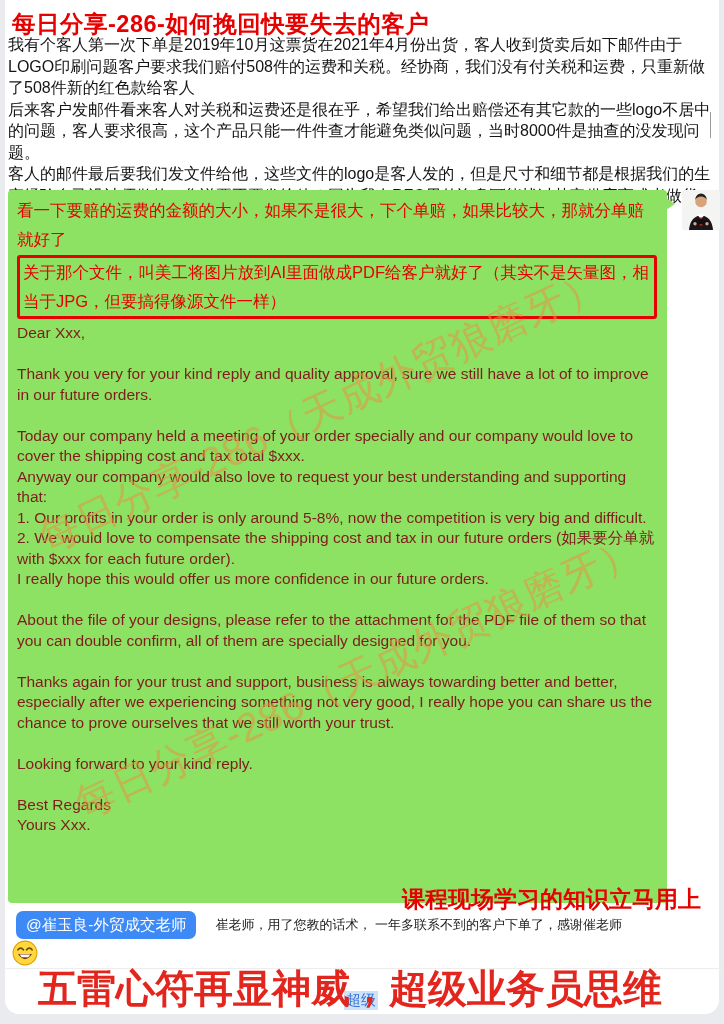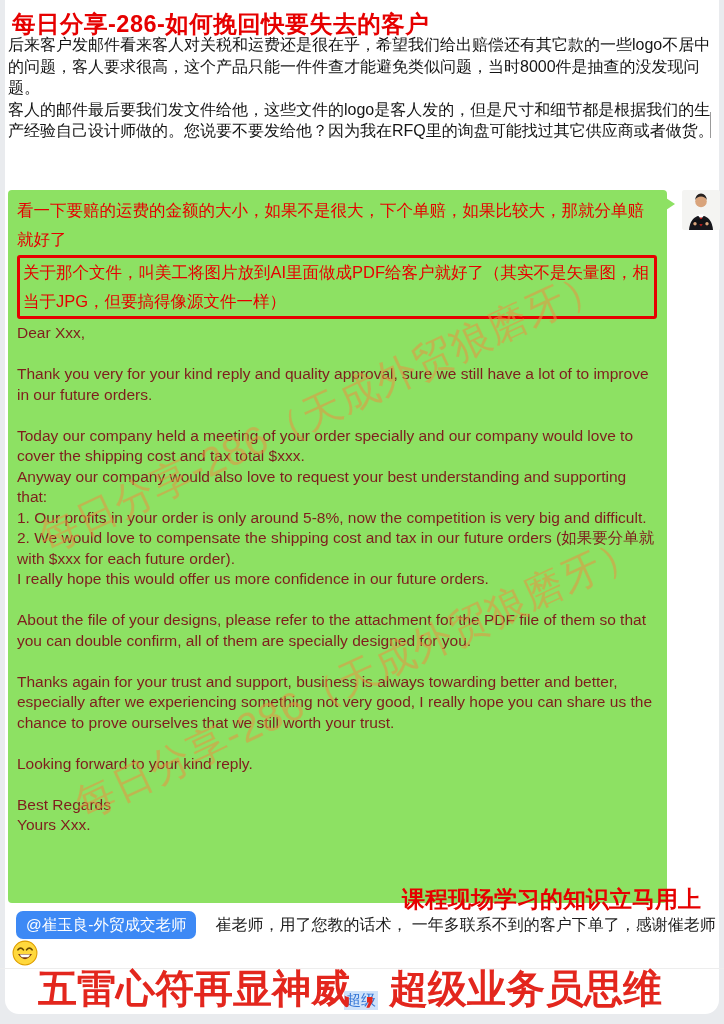--- a/index.html
+++ b/index.html
@@ -16,35 +16,36 @@
   .red-note{font-size:16.5px;line-height:29px;color:#e60000;}
   .red-box{border:3px solid #e60000;border-radius:3px;margin:1px 0 2px 0;padding:0 3px;font-size:16.5px;line-height:29px;color:#e60000;}
   .email{margin-top:4px;font-size:15.5px;line-height:20.5px;color:#7f1d1d;white-space:pre-line;}
   .avatar{position:absolute;left:682px;top:190px;width:38px;height:40px;border-radius:3px;overflow:hidden;background:#f4f4f2;}
   .wm{position:absolute;font-size:40px;letter-spacing:1px;color:rgba(231,148,66,0.55);white-space:nowrap;transform:rotate(-25deg);transform-origin:0 0;pointer-events:none;z-index:5;}
   .wm1{left:30px;top:516px;}
   .wm2{left:66px;top:782px;}
   .note-right{position:absolute;left:402px;top:884px;font-size:23px;font-weight:700;color:#e60000;z-index:6;white-space:nowrap;}
   .comment{position:absolute;left:16px;top:911px;width:700px;display:flex;align-items:flex-start;gap:19px;}
   .badge{background:#3d89f5;color:#ffffff;font-size:15.5px;line-height:19px;padding:4px 10px 5px 10px;border-radius:7px;white-space:nowrap;flex:0 0 auto;}
-  .comment-text{font-size:16px;line-height:27px;color:#1d1d1d;}
+  .comment-text{font-size:13px;line-height:27px;color:#1d1d1d;}
   .emoji{position:absolute;left:12px;top:940px;width:26px;height:26px;}
   .divider{position:absolute;left:0;top:968px;width:724px;height:1px;background:#ededed;}
   .link-frag{position:absolute;left:344px;top:991px;font-size:15px;color:#3576d6;background:#cfe2fa;padding:0 2px;z-index:1;text-align:right;}
   .headline{position:absolute;left:38px;top:962px;font-size:39px;font-weight:700;color:#e3261d;white-space:nowrap;z-index:2;}
 </style>
 </head>
 <body>
 
 <div class="page">
   <div class="card"></div>
 
   <h1 class="title">每日分享-286-如何挽回快要失去的客户</h1>
 
   <div class="body-text">
+    <p>我有个客人第一次下单是2019年10月这票货在2021年4月份出货，客人收到货卖后如下邮件由于LOGO印刷问题客户要求我们赔付508件的运费和关税。经协商，我们没有付关税和运费，只重新做了508件新的红色款给客人</p>
     <p>后来客户发邮件看来客人对关税和运费还是很在乎，希望我们给出赔偿还有其它款的一些logo不居中的问题，客人要求很高，这个产品只能一件件查才能避免类似问题，当时8000件是抽查的没发现问题。</p>
     <p>客人的邮件最后要我们发文件给他，这些文件的logo是客人发的，但是尺寸和细节都是根据我们的生产经验自己设计师做的。您说要不要发给他？因为我在RFQ里的询盘可能找过其它供应商或者做货。</p>
   </div>
 
   <div class="caret"></div>
 
   <div class="bubble">
     <div class="red-note">看一下要赔的运费的金额的大小，如果不是很大，下个单赔，如果比较大，那就分单赔就好了</div>
     <div class="red-box">
       <span>关于那个文件，叫美工将图片放到AI里面做成PDF给客户就好了（其实不是矢量图，相当于JPG，但要搞得像源文件一样）</span>

